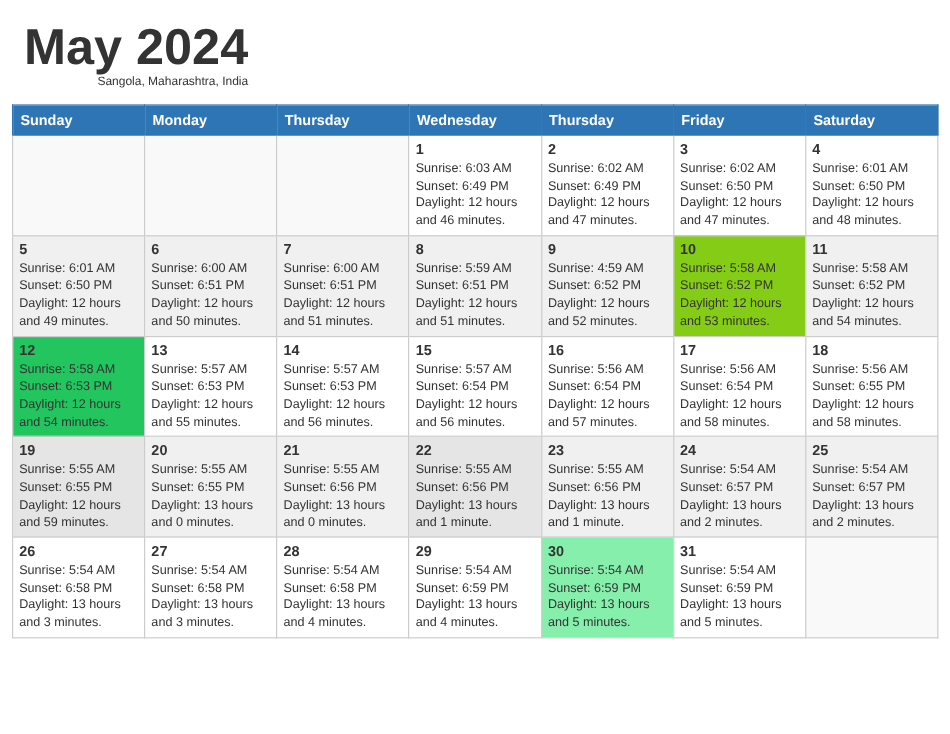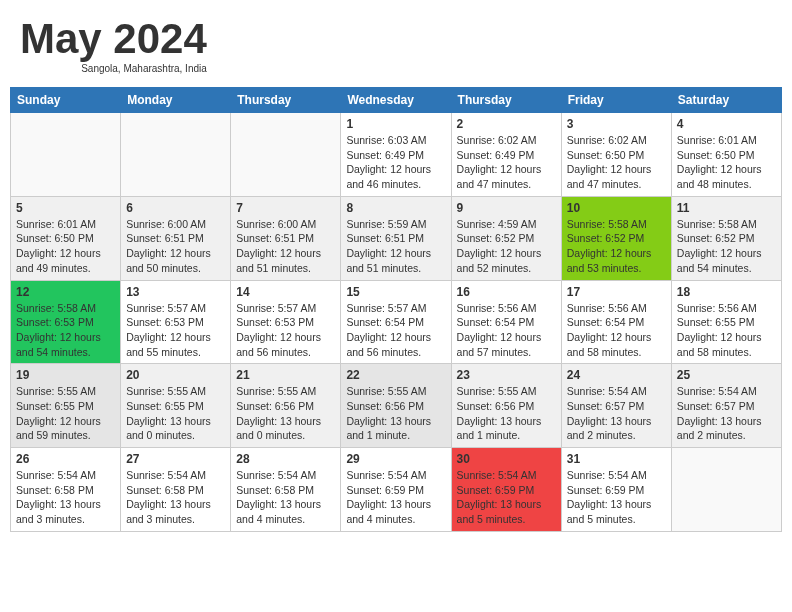--- a/index.html
+++ b/index.html
@@ -309,21 +309,21 @@
 Daylight: 13 hours
 and 4 minutes.</div>
         </td>
         <td style="background-color: rgb(255, 255, 255);">
           <span class="day-num">29</span>
           <div class="cell-text">Sunrise: 5:54 AM
 Sunset: 6:59 PM
 Daylight: 13 hours
 and 4 minutes.</div>
         </td>
-        <td style="background-color: #ef4444;">
+        <td style="background-color: #86efac;">
           <span class="day-num">30</span>
           <div class="cell-text">Sunrise: 5:54 AM
 Sunset: 6:59 PM
 Daylight: 13 hours
 and 5 minutes.</div>
         </td>
         <td style="background-color: rgb(255, 255, 255);">
           <span class="day-num">31</span>
           <div class="cell-text">Sunrise: 5:54 AM
 Sunset: 6:59 PM

